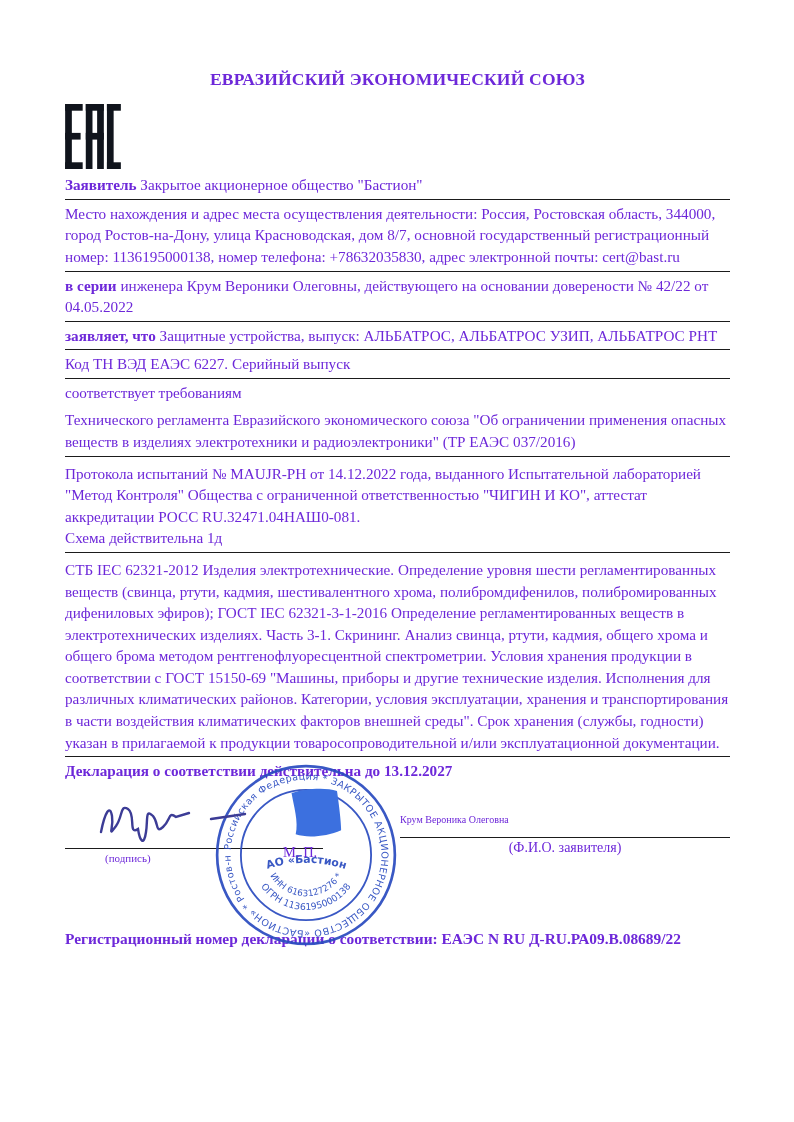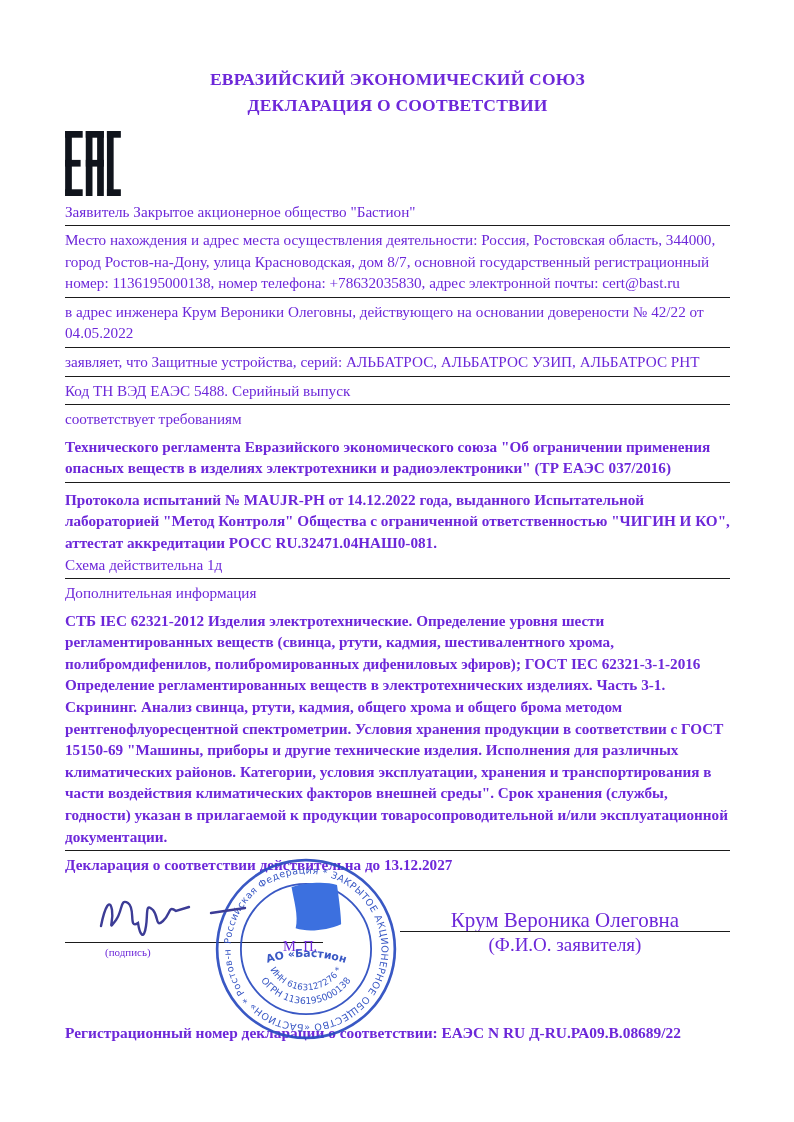--- a/index.html
+++ b/index.html
@@ -5,45 +5,44 @@
   html,body { margin:0; padding:0; background:#9a9a9a; }
   .page {
     width:794px; height:1122px; background:#ffffff; margin:0 auto;
     font-family:"Liberation Serif", serif; color:#6d28d9;
     position:relative; box-sizing:border-box;
     padding:66px 64px 0 65px; overflow:hidden;
   }
   .title { text-align:center; font-weight:bold; font-size:17.5px; line-height:1.5; letter-spacing:.2px; }
   .eac-wrap { margin:12px 0 4px 0; height:66px; }
   p, .line { margin:0; font-size:15.2px; line-height:1.42; }
-  b { font-weight:normal; }
+  b { font-weight:bold; }
   .ruled { border-bottom:1.7px solid #1b1b1b; padding-bottom:3px; margin-bottom:3px; }
   .just { text-align:justify; }
   .h { font-weight:normal; margin:2px 0; }
-  .gap-s { margin-top:6px;font-weight:bold; }
+  .gap-s { margin-top:6px; }
   .sig-area { position:relative; height:118px; margin-top:6px; }
   .sig-line-left { position:absolute; left:0; top:60px; width:258px; border-top:1.6px solid #1b1b1b; }
   .sig-caption { position:absolute; left:40px; top:64px; font-size:11px; }
   .mp-label { position:absolute; left:218px; top:56px; font-size:14.5px; z-index:3; }
   .sig-svg { position:absolute; left:28px; top:4px; z-index:2; }
   .stamp-svg { position:absolute; left:148px; top:-26px; z-index:1; opacity:.93; }
-  .fio-name { position:absolute; left:335px; top:26px; width:330px; text-align:center; font-size:21px; z-index:2;}
+  .fio-name { position:absolute; left:335px; top:26px; width:330px; text-align:left; font-size:10px; z-index:2;}
   .fio-line { position:absolute; left:335px; top:49px; width:330px; border-top:1.6px solid #1b1b1b; z-index:2;}
-  .fio-caption { position:absolute; left:335px; top:52px; width:330px; text-align:center; font-size:19px; z-index:2;}
+  .fio-caption { position:absolute; left:335px; top:52px; width:330px; text-align:center; font-size:14px; z-index:2;}
   .reg { font-weight:bold; font-size:15.4px; margin-top:22px; }
   svg text { font-family:"DejaVu Sans", sans-serif; }
 </style>
 </head>
 <body>
 
 <div class="page">
 
   <div class="title">
     <div>ЕВРАЗИЙСКИЙ ЭКОНОМИЧЕСКИЙ СОЮЗ</div>
-    <div>ДЕКЛАРАЦИЯ О СООТВЕТСТВИИ</div>
   </div>
 
   <div class="eac-wrap">
     <svg width="56" height="65" viewBox="0 0 54 63" role="img" aria-label="ЕАС">
       <g fill="#10141c">
 
         <rect x="0" y="0" width="6.5" height="63"></rect>
         <rect x="0" y="0" width="17" height="6.5"></rect>
         <rect x="0" y="28" width="15" height="6.5"></rect>
         <rect x="0" y="56.5" width="17" height="6.5"></rect>
@@ -66,51 +65,48 @@
       <span>Закрытое акционерное общество "Бастион"</span>
     </p>
   </div>
 
   <div class="ruled">
     <p>Место нахождения и адрес места осуществления деятельности: Россия, Ростовская область, 344000, город Ростов-на-Дону, улица Красноводская, дом 8/7, основной государственный регистрационный номер: 1136195000138, номер телефона: +78632035830, адрес электронной почты: cert@bast.ru</p>
   </div>
 
   <div class="ruled">
     <p>
-      <b>в адрес</b>
+      <b>в серии</b>
       <span>инженера Крум Вероники Олеговны, действующего на основании доверености № 42/22 от 04.05.2022</span>
     </p>
   </div>
 
   <div class="ruled">
     <p>
       <b>заявляет, что</b>
-      <span>Защитные устройства, серий: АЛЬБАТРОС, АЛЬБАТРОС УЗИП, АЛЬБАТРОС РНТ</span>
+      <span>Защитные устройства, выпуск: АЛЬБАТРОС, АЛЬБАТРОС УЗИП, АЛЬБАТРОС РНТ</span>
     </p>
   </div>
 
   <div class="ruled">
-    <p>Код ТН ВЭД ЕАЭС 5488. Серийный выпуск</p>
+    <p>Код ТН ВЭД ЕАЭС 6227. Серийный выпуск</p>
   </div>
 
   <div>
     <p class="h">соответствует требованиям</p>
   </div>
   <div class="ruled">
     <p class="gap-s">Технического регламента Евразийского экономического союза "Об ограничении применения опасных веществ в изделиях электротехники и радиоэлектроники" (ТР ЕАЭС 037/2016)</p>
   </div>
 
   <div class="ruled">
     <p class="gap-s">Протокола испытаний № MAUJR-PH от 14.12.2022 года, выданного Испытательной лабораторией "Метод Контроля" Общества с ограниченной ответственностью "ЧИГИН И КО", аттестат аккредитации РОСС RU.32471.04НАШ0-081.</p>
     <p>Схема действительна 1д</p>
   </div>
 
-  <div>
-    <p class="h">Дополнительная информация</p>
-  </div>
   <div class="ruled">
     <p class="gap-s">СТБ IEC 62321-2012 Изделия электротехнические. Определение уровня шести регламентированных веществ (свинца, ртути, кадмия, шестивалентного хрома, полибромдифенилов, полибромированных дифениловых эфиров); ГОСТ IEC 62321-3-1-2016 Определение регламентированных веществ в электротехнических изделиях. Часть 3-1. Скрининг. Анализ свинца, ртути, кадмия, общего хрома и общего брома методом рентгенофлуоресцентной спектрометрии. Условия хранения продукции в соответствии с ГОСТ 15150-69 "Машины, приборы и другие технические изделия. Исполнения для различных климатических районов. Категории, условия эксплуатации, хранения и транспортирования в части воздействия климатических факторов внешней среды". Срок хранения (службы, годности) указан в прилагаемой к продукции товаросопроводительной и/или эксплуатационной документации.</p>
   </div>
 
   <p style="font-weight:bold;">
     <span>Декларация о соответствии действительна до</span>
     <span>13.12.2027</span>
   </p>
 
   <div class="sig-area">

